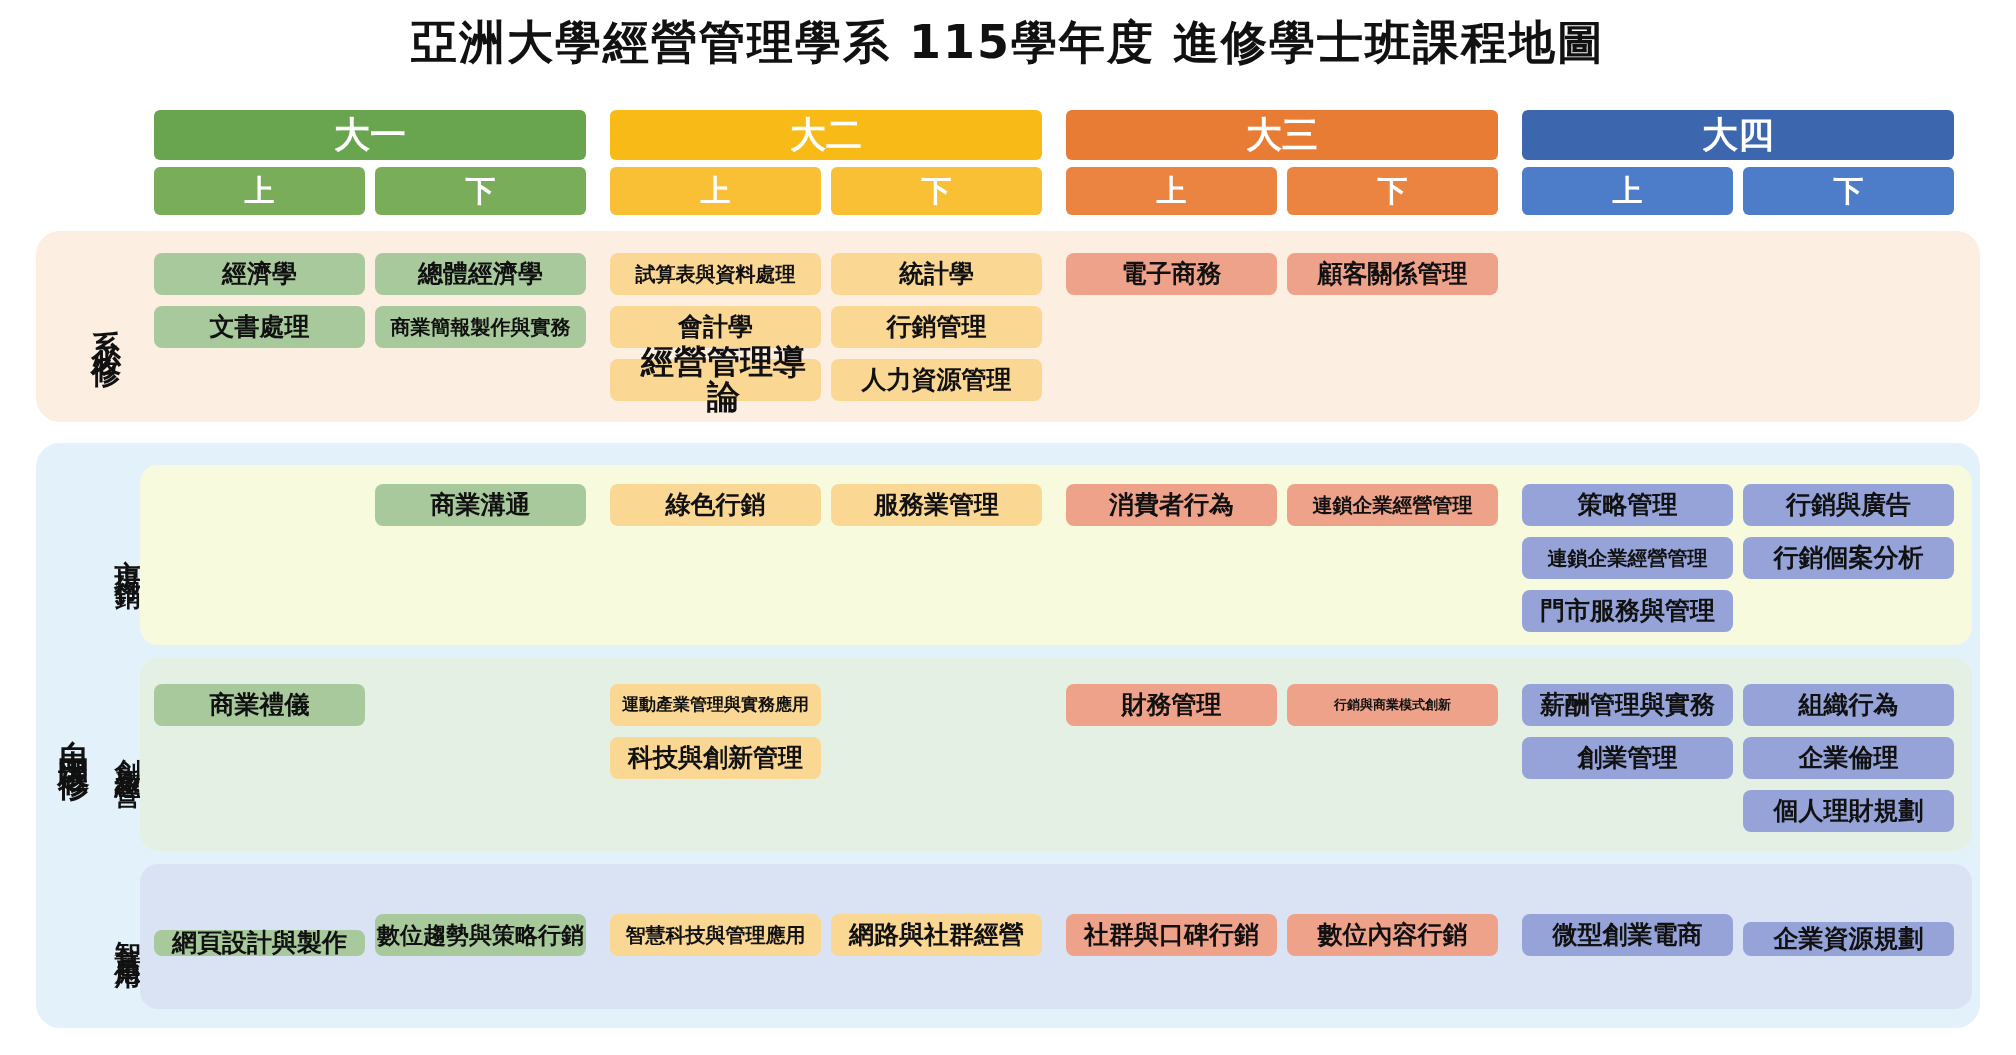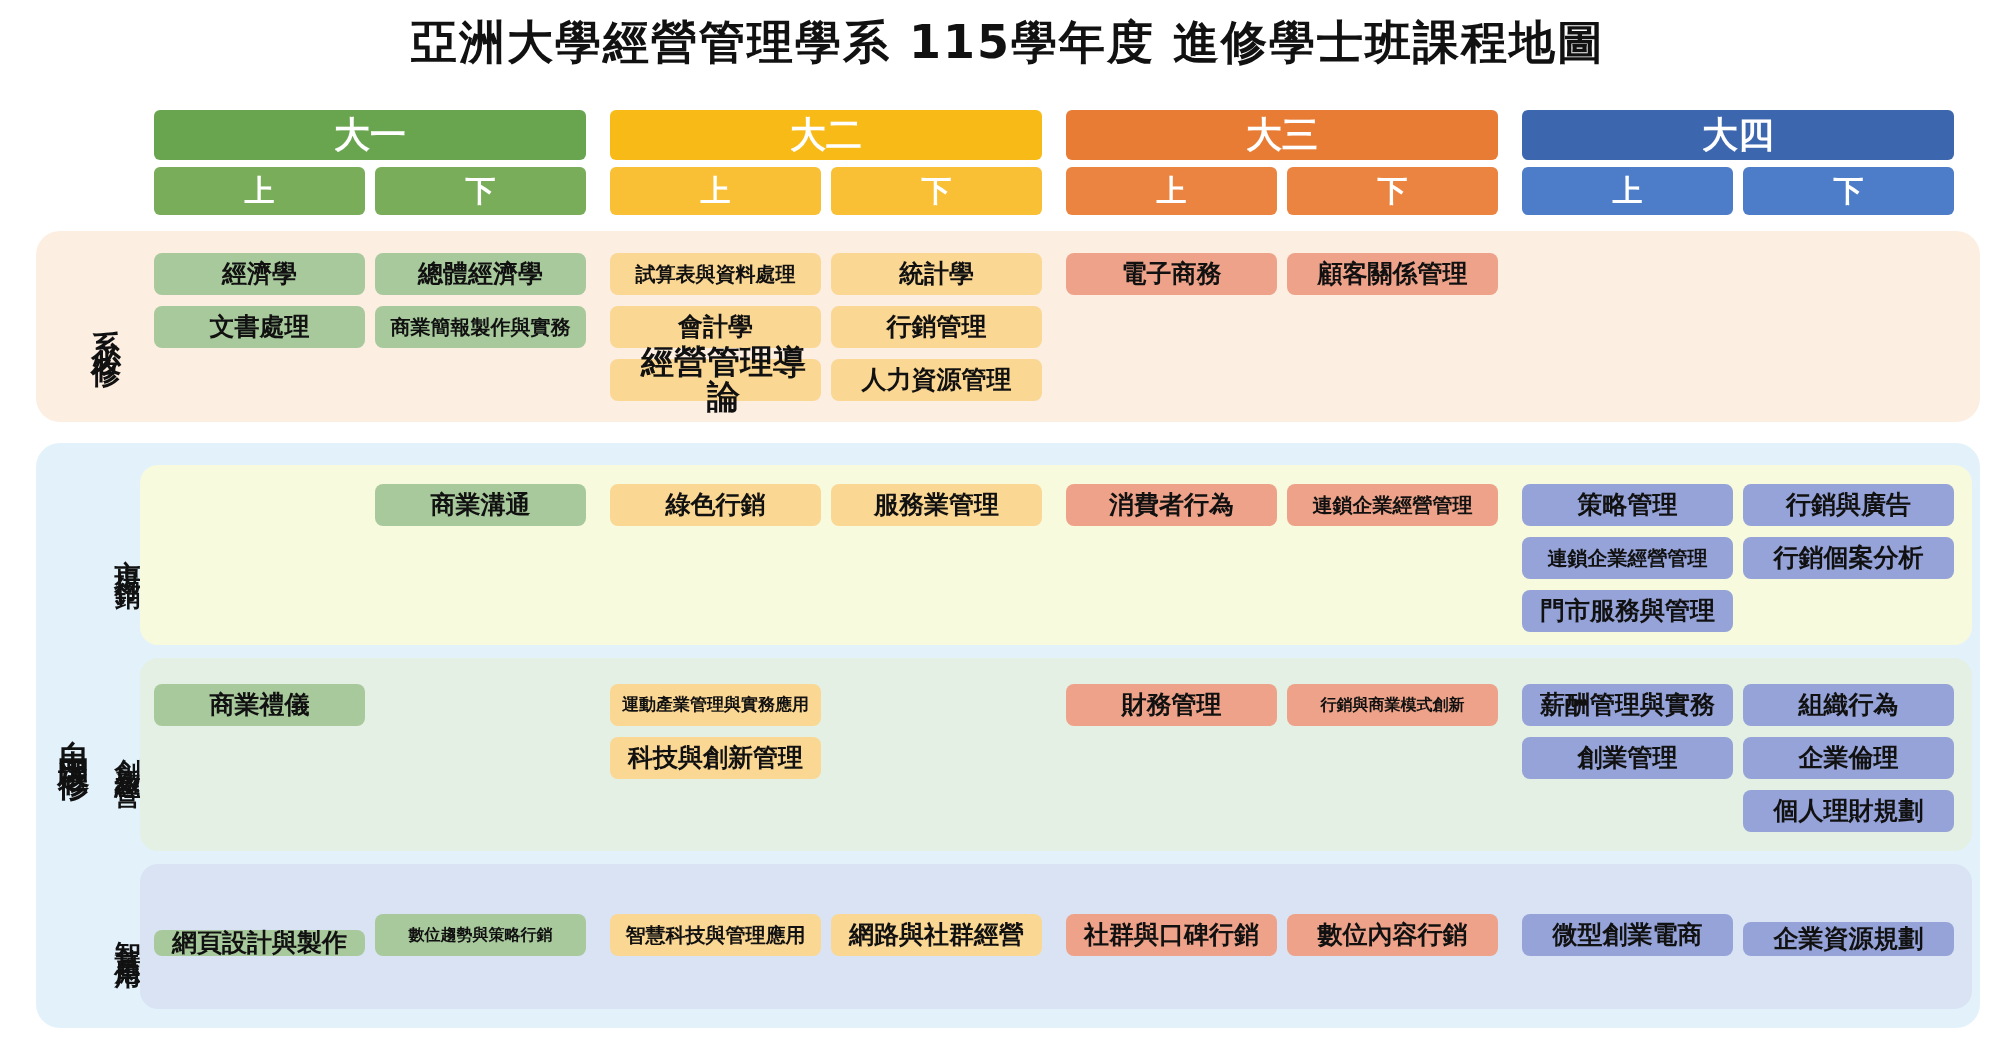--- a/index.html
+++ b/index.html
@@ -107,33 +107,33 @@
           <div class="box y4" style="grid-area: 2 / 13; font-size: 20px;">連鎖企業經營管理</div>
           <div class="box y4" style="grid-area: 2 / 15; font-size: 25px;">行銷個案分析</div>
           <div class="box y4" style="grid-area: 3 / 13; font-size: 25px;">門市服務與管理</div>
         </div>
     </div>
     <div class="subband sub-innovation">
       <div class="grid">
           <div class="box y1" style="grid-area: 1 / 1; font-size: 25px;">商業禮儀</div>
           <div class="box y2" style="grid-area: 1 / 5; font-size: 17px;">運動產業管理與實務應用</div>
           <div class="box y3" style="grid-area: 1 / 9; font-size: 25px;">財務管理</div>
-          <div class="box y3" style="grid-area: 1 / 11; font-size: 16px;">行銷與商業模式創新</div>
+          <div class="box y3" style="grid-area: 1 / 11; font-size: 13px;">行銷與商業模式創新</div>
           <div class="box y4" style="grid-area: 1 / 13; font-size: 25px;">薪酬管理與實務</div>
           <div class="box y4" style="grid-area: 1 / 15; font-size: 25px;">組織行為</div>
           <div class="box y2" style="grid-area: 2 / 5; font-size: 25px;">科技與創新管理</div>
           <div class="box y4" style="grid-area: 2 / 13; font-size: 25px;">創業管理</div>
           <div class="box y4" style="grid-area: 2 / 15; font-size: 25px;">企業倫理</div>
           <div class="box y4" style="grid-area: 3 / 15; font-size: 25px;">個人理財規劃</div>
         </div>
     </div>
     <div class="subband sub-smart">
       <div class="grid">
           <div class="box y1" style="grid-area: 1 / 1; font-size: 25px; margin-top: 16px;">網頁設計與製作</div>
-          <div class="box y1" style="grid-area: 1 / 3; font-size: 16px; text-align: center;">數位趨勢與策略行銷</div>
+          <div class="box y1" style="grid-area: 1 / 3; font-size: 23px; text-align: center;">數位趨勢與策略行銷</div>
           <div class="box y2" style="grid-area: 1 / 5; font-size: 20px;">智慧科技與管理應用</div>
           <div class="box y2" style="grid-area: 1 / 7; font-size: 25px;">網路與社群經營</div>
           <div class="box y3" style="grid-area: 1 / 9; font-size: 25px;">社群與口碑行銷</div>
           <div class="box y3" style="grid-area: 1 / 11; font-size: 25px;">數位內容行銷</div>
           <div class="box y4" style="grid-area: 1 / 13; font-size: 25px;">微型創業電商</div>
           <div class="box y4" style="grid-area: 1 / 15; font-size: 25px; margin-top: 8px;">企業資源規劃</div>
         </div>
     </div>
   </div>
 

